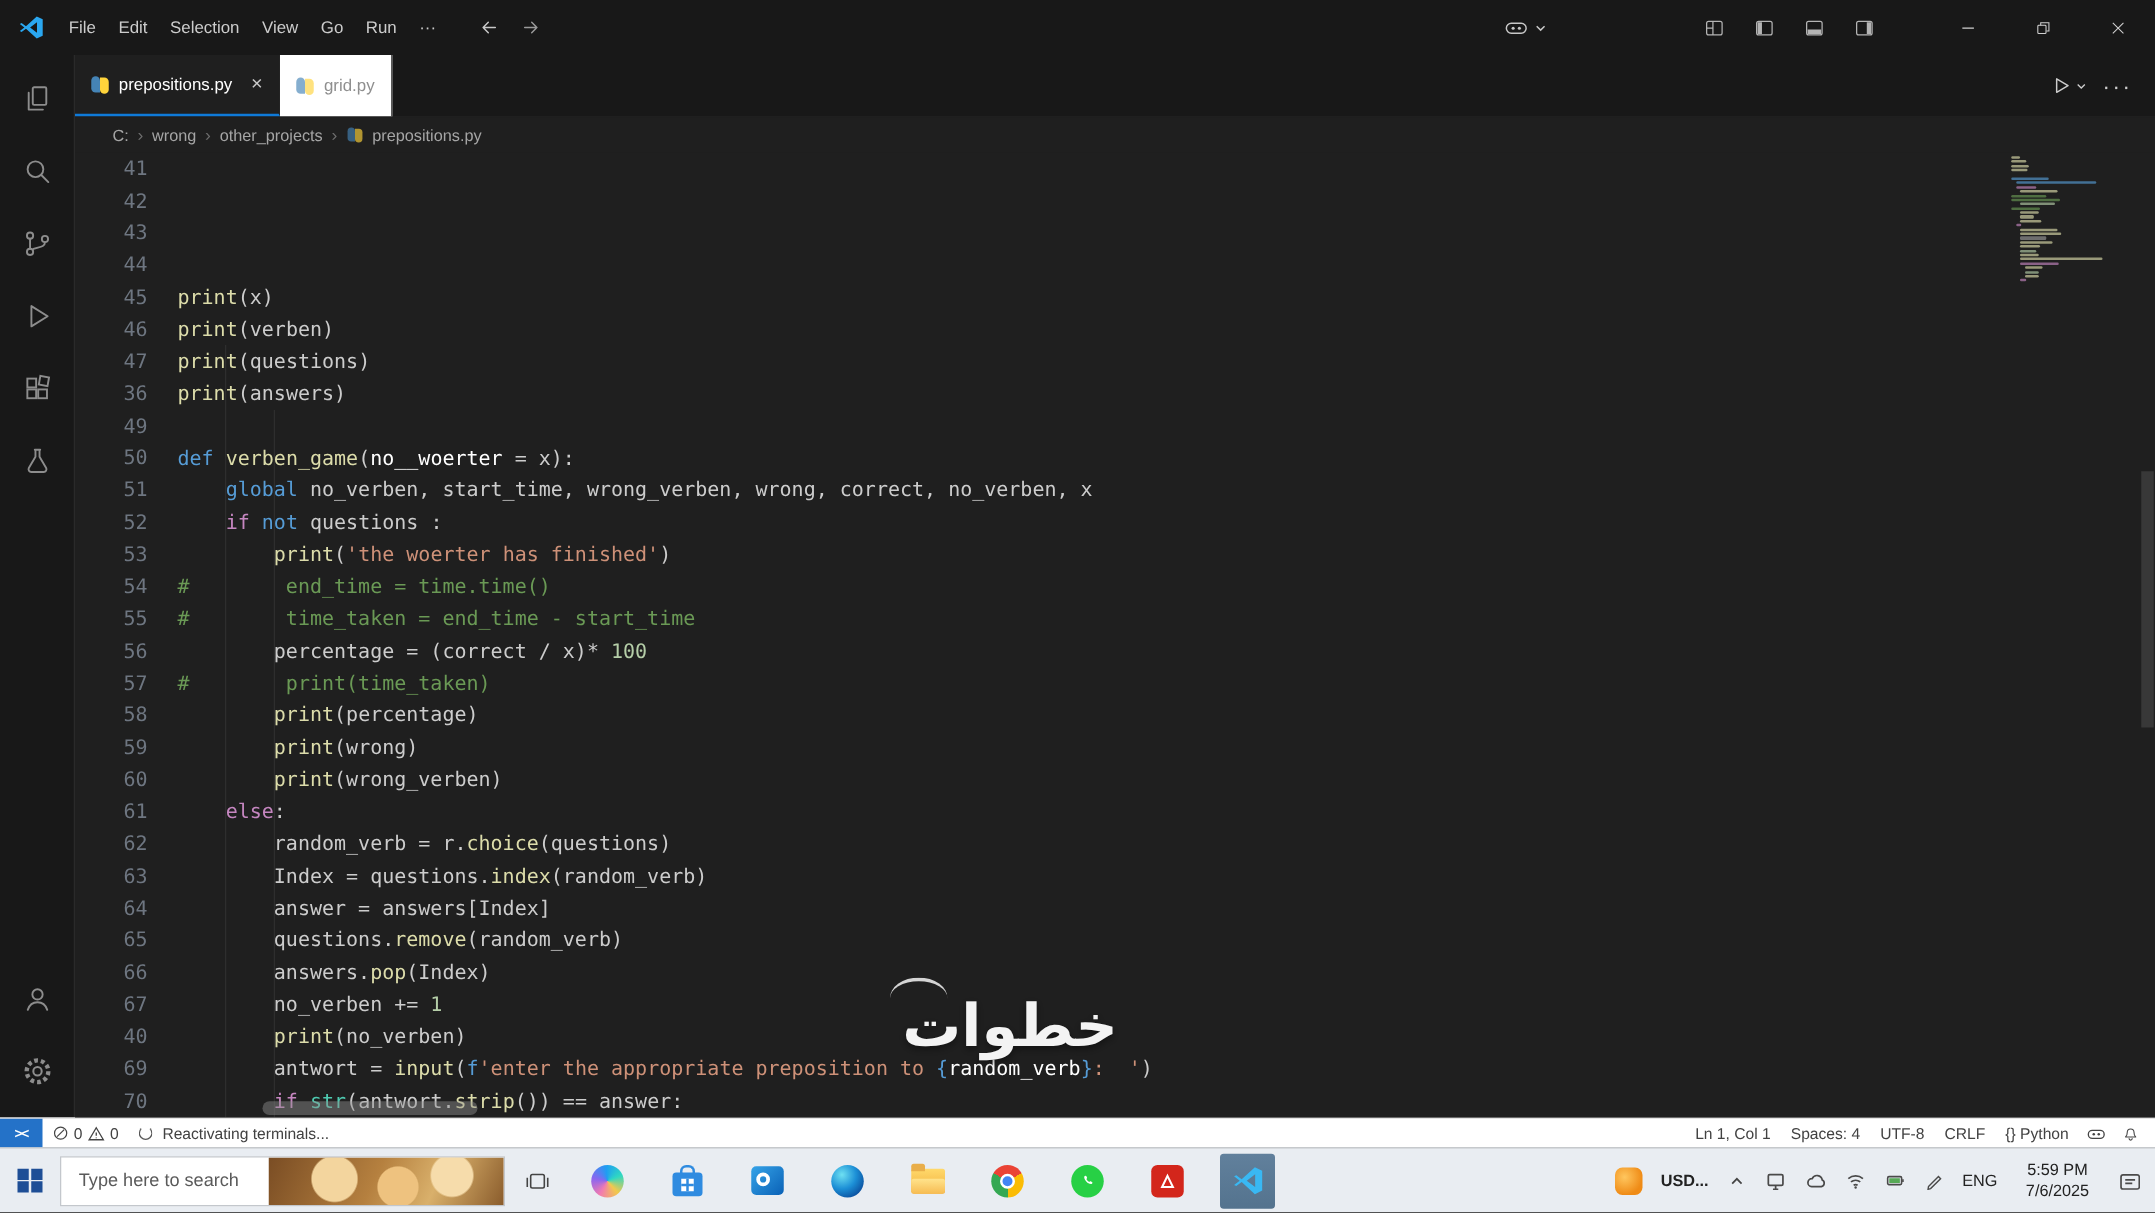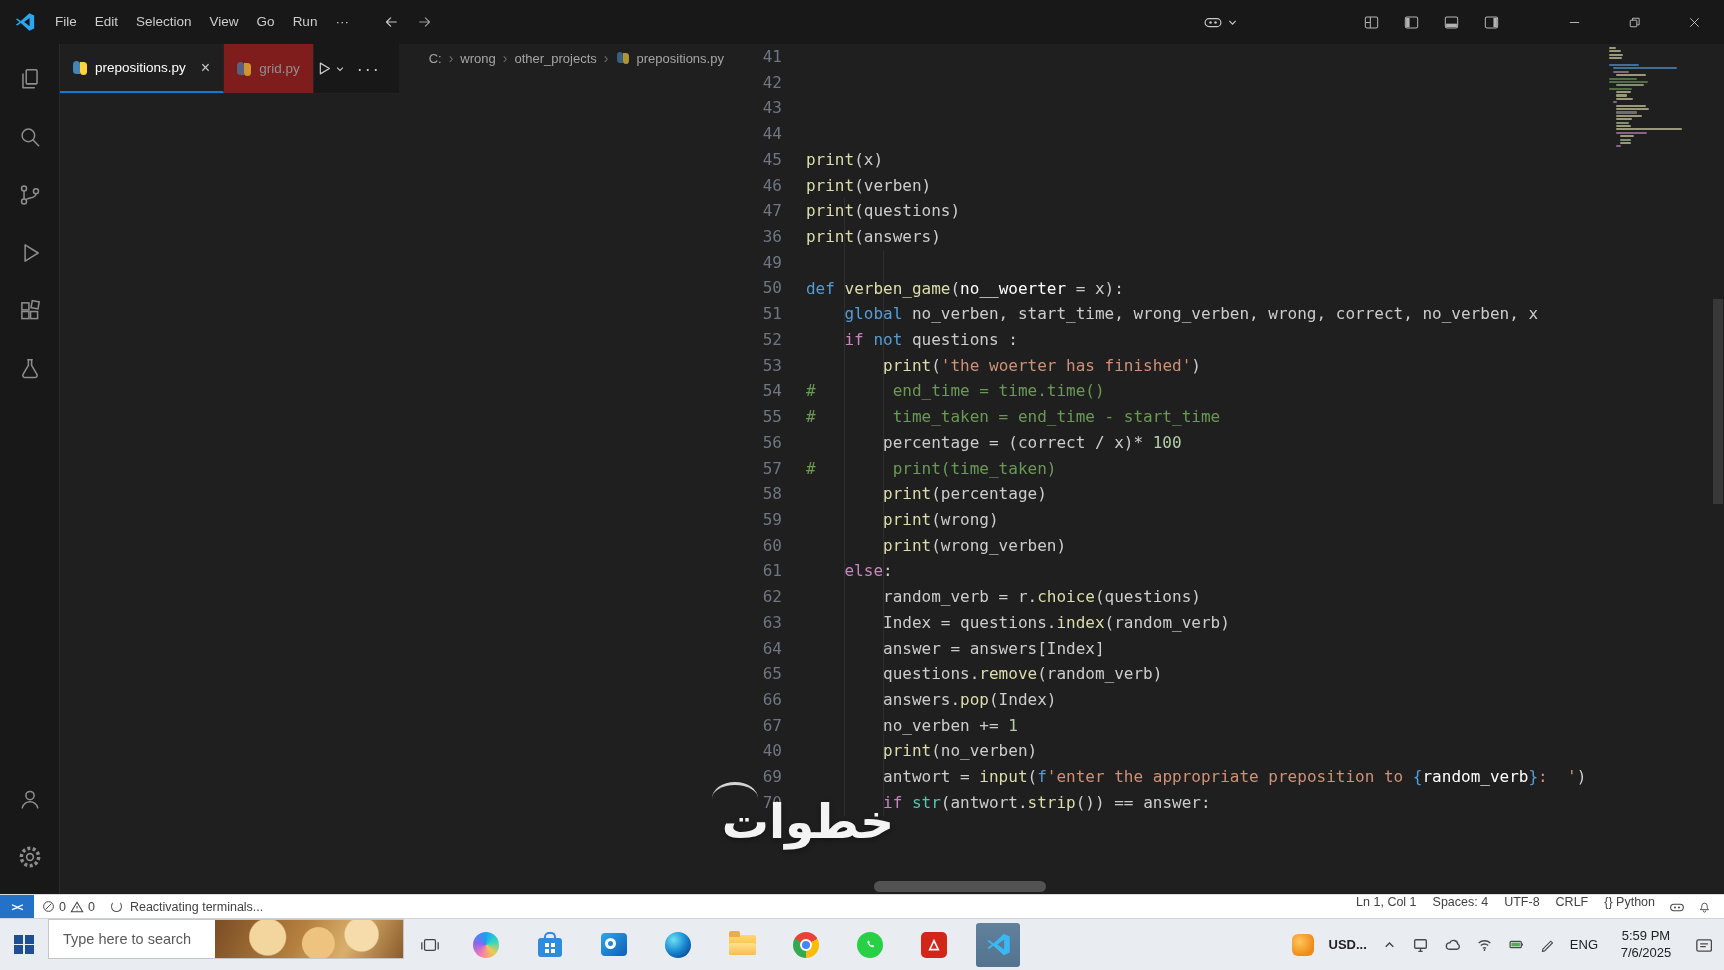--- a/index.html
+++ b/index.html
@@ -18,26 +18,26 @@
 .layout-icons{display:flex;gap:10px;margin-right:38px}
 .lyt{width:30px;height:30px;display:flex;align-items:center;justify-content:center;border-radius:5px}
 .win-controls{display:flex;height:100%}
 .win-btn{width:60px;height:100%;display:flex;align-items:center;justify-content:center}
 
 
 .main{flex:1;display:flex;min-height:0}
 .activitybar{width:60px;background:#181818;border-right:1px solid #2a2a2a;display:flex;flex-direction:column;align-items:center;padding-top:6px}
 .act-item{width:60px;height:58px;display:flex;align-items:center;justify-content:center;opacity:.9}
 .act-bottom{margin-top:auto;padding-bottom:8px;display:flex;flex-direction:column}
-.editor-col{flex:1;display:flex;flex-direction:row;min-width:0}
+.editor-col{flex:1;display:flex;flex-direction:column;min-width:0}
 
 
 .tabstrip{height:50px;background:#181818;display:flex;align-items:stretch;border-bottom:1px solid #222}
 .tabs{display:flex}
-.tab{display:flex;align-items:center;gap:8px;padding:0 13px;font-size:13.5px;color:#8f8f8f;background:#7f1d1d;border-right:1px solid #232323;position:relative;white-space:nowrap}
+.tab{display:flex;align-items:center;gap:8px;padding:0 13px;font-size:13.5px;color:#8f8f8f;background:#ffffff;border-right:1px solid #232323;position:relative;white-space:nowrap}
 .tab.active{background:#1f1f1f;color:#fff;border-bottom:2px solid #0f7ad8}
 .tab.active .py-icon{opacity:1}
 .tab-close{margin-left:7px;font-size:16px;color:#c9c9c9}
 .py-icon{position:relative;width:14px;height:14px;display:inline-block;opacity:.65}
 .pyb{position:absolute;left:0;top:0;width:7px;height:13px;background:#4584b6;border-radius:4px 4px 0 4px}
 .pyy{position:absolute;right:0;bottom:0;width:7px;height:13px;background:#ffd43b;border-radius:0 4px 4px 4px}
 .tab-actions{margin-left:auto;display:flex;align-items:center;gap:12px;padding-right:18px;color:#ccc}
 .ellipsis{font-size:18px;letter-spacing:2px;color:#ccc;line-height:1}
 
 
@@ -58,27 +58,27 @@
 .tok-cls{color:#4ec9b0}.tok-fb{color:#569cd6}
 .minimap{position:absolute;top:3px;right:15px;width:100px}
 .mm-line{height:2.1px;margin-bottom:1.3px;opacity:.65;border-radius:1px}
 .vscroll{position:absolute;right:1px;top:255px;width:10px;height:205px;background:rgba(121,121,121,.28)}
 .hscroll{position:absolute;left:150px;bottom:2px;width:172px;height:11px;background:rgba(145,145,145,.45);border-radius:6px}
 
 
 .statusbar{flex:0 0 24px;height:24px;background:#ffffff;border-top:1px solid #dcdcdc;display:flex;align-items:center;font-size:12.5px;color:#424242}
 .remote{width:34px;height:100%;background:#2472c8;color:#fff;display:flex;align-items:center;justify-content:center;font-weight:bold;font-size:11px;letter-spacing:-1px}
 .sb-group{display:flex;align-items:center;gap:4px;padding:0 8px}
-.sb-right{margin-left:auto;display:flex;height:100%}
+.sb-right{margin-left:auto;display:flex;align-items:center;height:100%}
 .sb-item{padding:0 8px;white-space:nowrap}
 .sb-icon{padding:0 6px;display:flex;align-items:center}
 .spinner{width:11px;height:11px;border:1.5px solid #555;border-top-color:transparent;border-radius:50%;margin-right:4px}
 
 
-.taskbar{flex:0 0 52px;height:52px;background:#e9edf2;border-top:1px solid #cfd3d8;display:flex;}
+.taskbar{flex:0 0 52px;height:52px;background:#e9edf2;border-top:1px solid #cfd3d8;display:flex;align-items:center}
 .start{width:48px;height:100%;display:flex;align-items:center;justify-content:center}
 .win-logo{display:grid;grid-template-columns:9px 9px;grid-template-rows:9px 9px;gap:1.6px}
 .win-logo i{background:#1e4e96;display:block}
 .tb-search{width:356px;height:40px;background:#fff;border:1px solid #c3c7cc;display:flex;align-items:center;overflow:hidden}
 .tb-search-text{padding-left:14px;font-size:14.5px;color:#5a5a5a;flex:1;white-space:nowrap}
 .tb-search-img{width:188px;height:100%;flex:0 0 auto;background:
  radial-gradient(circle at 28% 45%, #f3d59e 0 13%, rgba(0,0,0,0) 14%),
  radial-gradient(circle at 55% 62%, #eec27f 0 15%, rgba(0,0,0,0) 16%),
  radial-gradient(circle at 78% 38%, #f6dcab 0 11%, rgba(0,0,0,0) 12%),
  linear-gradient(115deg,#7a4d24,#b5803f 45%,#d9b06b 70%,#8a5c2c)}

